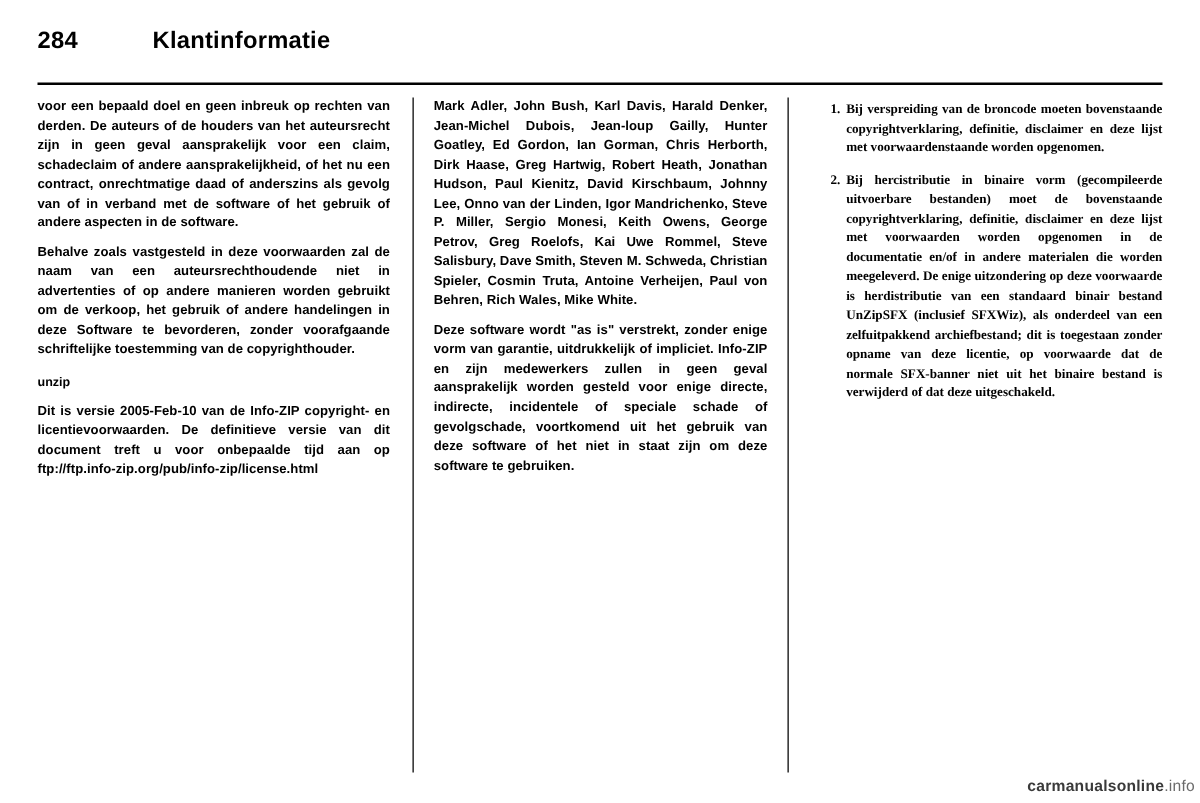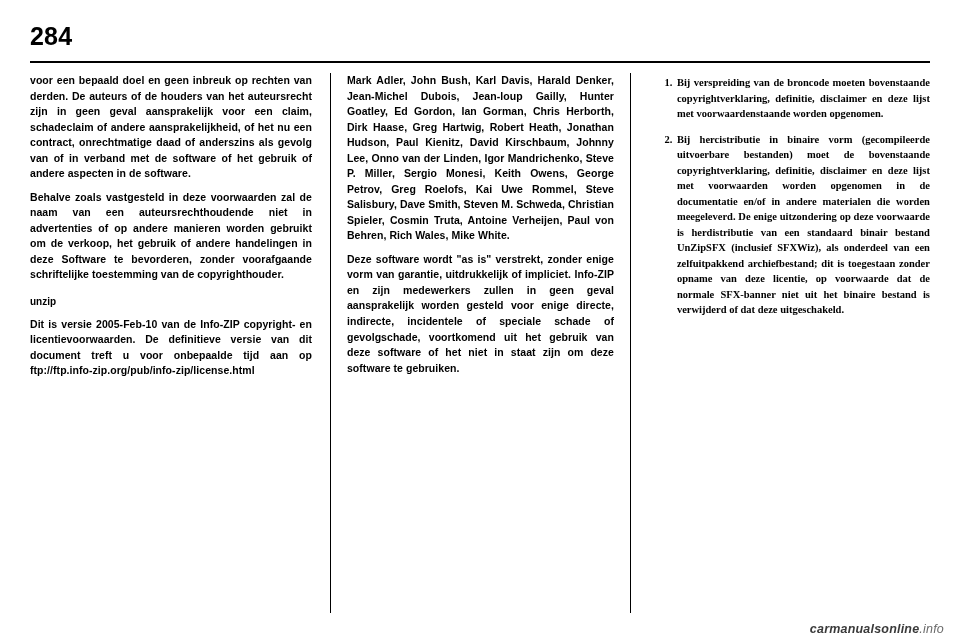--- a/index.html
+++ b/index.html
@@ -20,23 +20,23 @@
     left: 0; top: 0;
     width: 960px;
     height: 642px;
     box-sizing: border-box;
     padding: 22px 30px 0 30px;
   }
   .header {
     display: flex;
     align-items: baseline;
     font-weight: bold;
-    font-size: 25px;
+    font-size: 19px;
     letter-spacing: 0.2px;
-    padding-bottom: 10px;
+    padding-bottom: 22px;
   }
   .header .pagenum {
     width: 92px;
   }
   .header .chapter {
     flex: 1;
   }
   .rule {
     border-top: 2px solid #000;
     width: 100%;
@@ -74,36 +74,36 @@
   }
   ol.numbered > li {
     font-weight: bold;
     margin-bottom: 10px;
     text-align: justify;
     padding-left: 2px;
     font-family: Liberation Serif, serif;
   }
   .watermark {
     position: absolute;
-    right: 16px;
+    right: 4px;
     bottom: 6px;
     font-size: 12.5px;
     color: #6b6b6b;
     letter-spacing: 0.2px;
-    font-style: italic;
   }
   .watermark b { color: #3a3a3a; font-weight: bold; }
 </style>
 </head>
 <body>
 
 <div class="page">
 
   <div class="header">
     <div class="pagenum">284</div>
+    <div class="chapter">Klantinformatie</div>
   </div>
   <div class="rule"></div>
 
   <div class="columns">
 
     <div class="col c1">
       <p>voor een bepaald doel en geen inbreuk op rechten van derden. De auteurs of de houders van het auteursrecht zijn in geen geval aansprakelijk voor een claim, schadeclaim of andere aansprakelijkheid, of het nu een contract, onrechtmatige daad of anderszins als gevolg van of in verband met de software of het gebruik of andere aspecten in de software.</p>
       <p>Behalve zoals vastgesteld in deze voorwaarden zal de naam van een auteursrechthoudende niet in advertenties of op andere manieren worden gebruikt om de verkoop, het gebruik of andere handelingen in deze Software te bevorderen, zonder voorafgaande schriftelijke toestemming van de copyrighthouder.</p>
       <div class="subhead">unzip</div>
       <p>Dit is versie 2005-Feb-10 van de Info-ZIP copyright- en licentievoorwaarden. De definitieve versie van dit document treft u voor onbepaalde tijd aan op ftp://ftp.info-zip.org/pub/info-zip/license.html</p>

